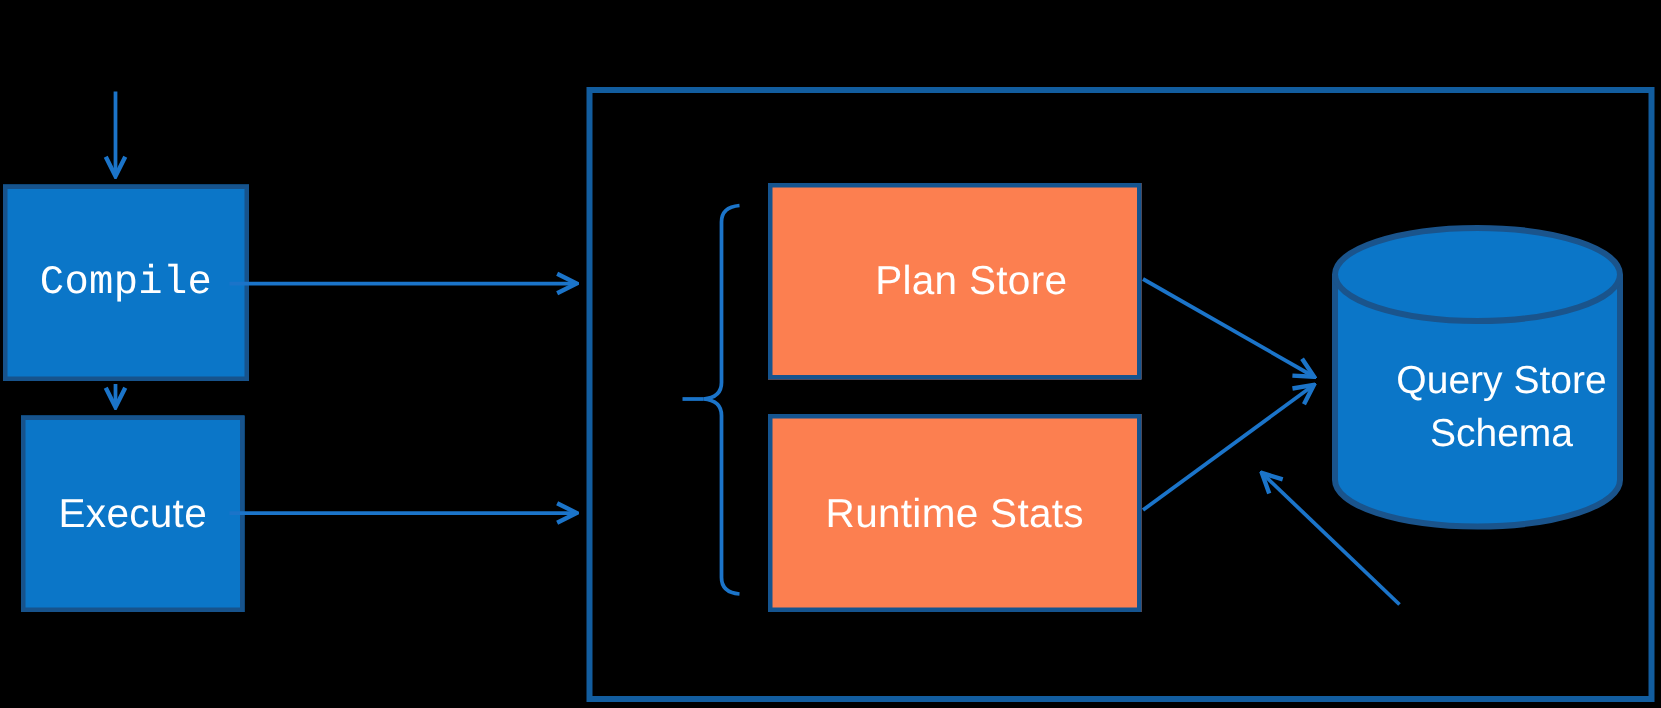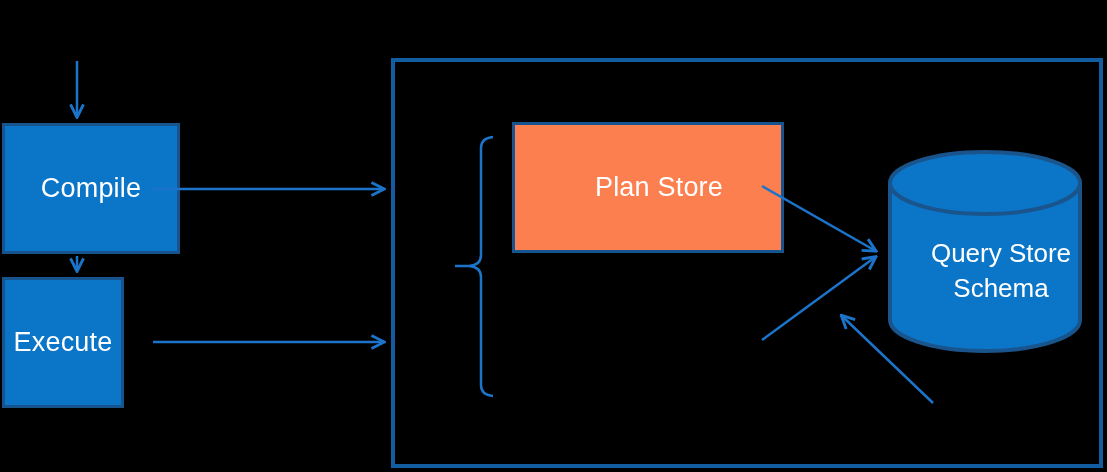--- a/index.html
+++ b/index.html
@@ -38,23 +38,23 @@
     letter-spacing: 0.2px;
   }
   .node.blue {
     background: var(--blue-fill);
     border: 3px solid var(--blue-border);
   }
   .node.orange {
     background: var(--orange-fill);
     border: 3px solid var(--orange-border);
   }
-  #compile  { left: 2px;   top: 123px; width: 178px; height: 131px; }
-  #execute  { left: 2px;   top: 277px; width: 122px; height: 131px; }
-  #planstore    { left: 512px; top: 122px; width: 272px; height: 131px; padding-left: 22px; }
+  #compile  { left: 2px;   top: 123px; width: 164px; height: 131px; font-family: Liberation Mono, monospace; }
+  #execute  { left: 14px;   top: 277px; width: 149px; height: 131px; }
+  #planstore    { left: 512px; top: 122px; width: 249px; height: 131px; padding-left: 22px; }
   #runtimestats { left: 512px; top: 276px; width: 249px; height: 132px; }
   .container-rect {
     position: absolute;
     left: 391px; top: 58px;
     width: 712px; height: 410px;
     box-sizing: border-box;
     border: 4px solid var(--container-border);
     background: transparent;
   }
   .overlay {
@@ -86,20 +86,23 @@
 
   <div class="node blue" id="compile">
     <span>Compile</span>
   </div>
   <div class="node blue" id="execute">
     <span>Execute</span>
   </div>
   <div class="node orange" id="planstore">
     <span>Plan Store</span>
   </div>
+  <div class="node orange" id="runtimestats">
+    <span>Runtime Stats</span>
+  </div>
 
   <svg class="overlay" viewBox="0 0 1107 472">
     <defs>
       <marker id="chev" viewBox="0 0 10 10" refX="7.5" refY="5" markerWidth="6.5" markerHeight="6.5" orient="auto">
         <path d="M1,1 L9,5 L1,9" fill="none" stroke="#1b74c9" stroke-width="1.8"></path>
       </marker>
     </defs>
 
     <line class="connector" x1="77" y1="61" x2="77" y2="115" marker-end="url(#chev)"></line>
 

